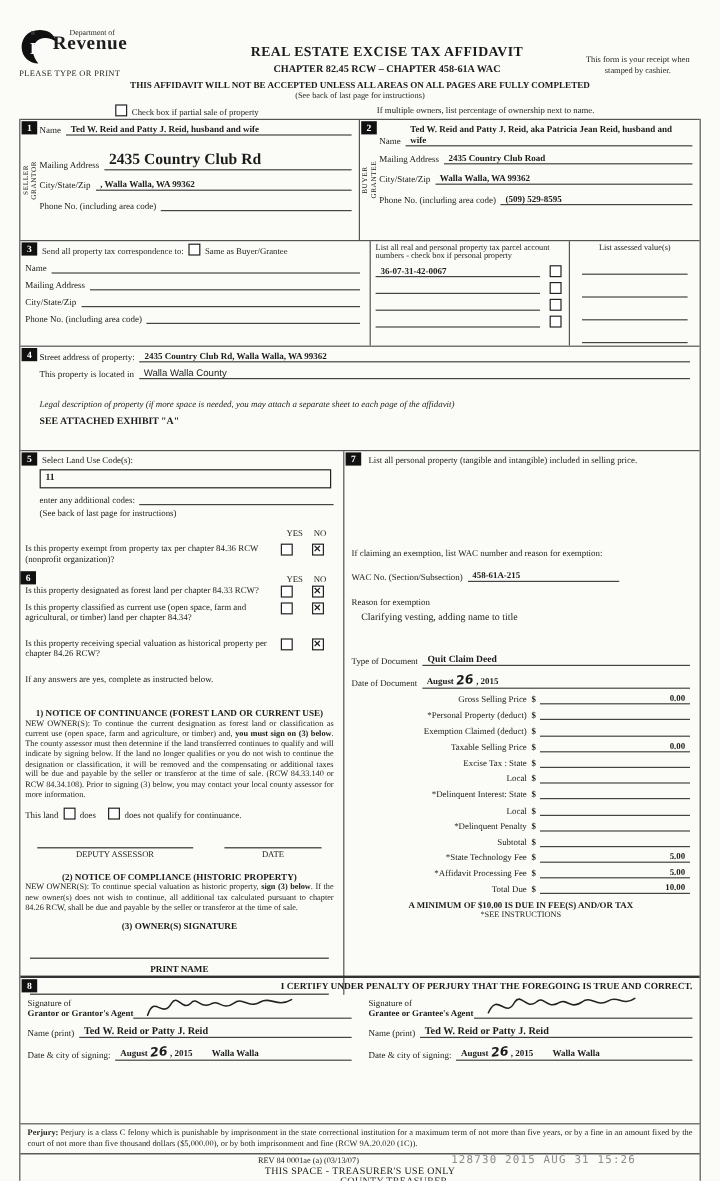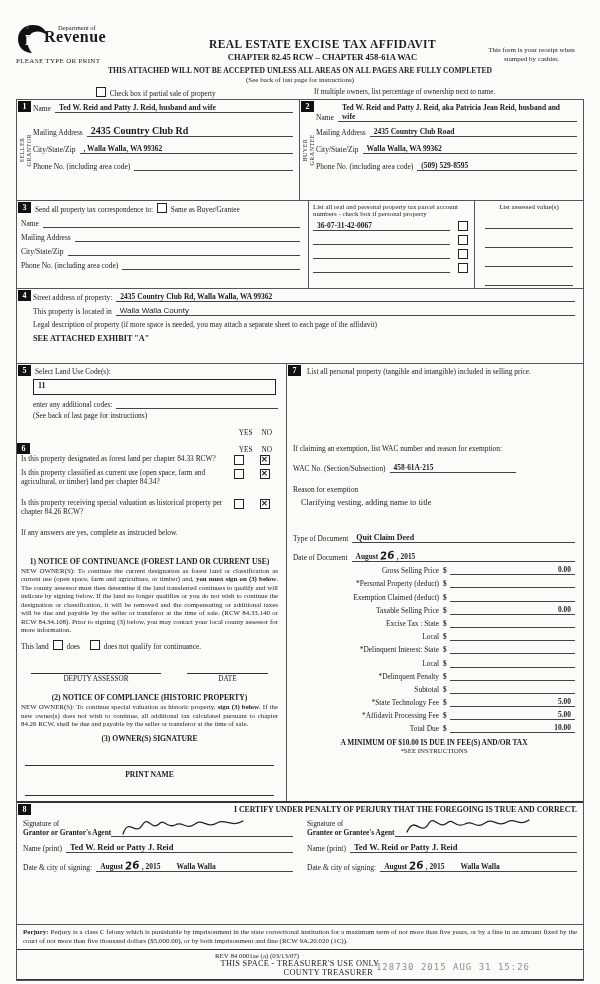--- a/index.html
+++ b/index.html
@@ -121,21 +121,21 @@
         </div>
       </div>
       <div class="please">PLEASE TYPE OR PRINT</div>
     </div>
     <div class="hdr-center">
       <div class="title">REAL ESTATE EXCISE TAX AFFIDAVIT</div>
       <div class="subtitle">CHAPTER 82.45 RCW – CHAPTER 458-61A WAC</div>
     </div>
     <div class="hdr-right">This form is your receipt when stamped by cashier.</div>
   </div>
-  <div class="warn">THIS ATTACHED WILL NOT BE ACCEPTED UNLESS ALL AREAS ON ALL PAGES ARE FULLY COMPLETED</div>
+  <div class="warn">THIS AFFIDAVIT WILL NOT BE ACCEPTED UNLESS ALL AREAS ON ALL PAGES ARE FULLY COMPLETED</div>
   <div class="seeback">(See back of last page for instructions)</div>
 
   <div class="partial-row">
     <div class="partial-l">
       <span class="cb"></span>
       <span>Check box if partial sale of property</span>
     </div>
     <div class="partial-r">If multiple owners, list percentage of ownership next to name.</div>
   </div>
 
@@ -147,21 +147,21 @@
         <div class="vert">
           <div>SELLER</div>
             <div>GRANTOR</div>
         </div>
         <div class="frow name-top">
           <span class="lbl">Name</span>
           <span class="uline val">Ted W. Reid and Patty J. Reid, husband and wife</span>
         </div>
         <div class="frow" style="margin-top:12px;">
           <span class="lbl">Mailing Address</span>
-          <span class="uline val" style="font-size:10px;">2435 Country Club Rd</span>
+          <span class="uline val" style="font-size:13px;">2435 Country Club Rd</span>
         </div>
         <div class="frow">
           <span class="lbl">City/State/Zip</span>
           <span class="uline val">,  Walla Walla, WA  99362</span>
         </div>
         <div class="frow">
           <span class="lbl">Phone No. (including area code)</span>
           <span class="uline val"></span>
         </div>
       </div>
@@ -248,38 +248,45 @@
     <div class="sec4">
       <span class="badge badge-abs">4</span>
       <div class="frow" style="margin-top:0;">
         <span class="lbl">Street address of property:</span>
         <span class="uline val">2435 Country Club Rd, Walla Walla, WA  99362</span>
       </div>
       <div class="frow">
         <span class="lbl">This property is located in</span>
         <span class="uline sans" style="font-size:8px;">Walla Walla County</span>
       </div>
-      <div style="margin-top:4px;">Legal description of property (if more space is needed, you may attach a separate sheet to each page of the affidavit)</div>
+      <div style="margin-top:16px;font-style:italic;">Legal description of property (if more space is needed, you may attach a separate sheet to each page of the affidavit)</div>
       <div class="legal-val b">SEE ATTACHED EXHIBIT "A"</div>
       <div style="height:14px;"></div>
     </div>
 
     <div class="middle">
       <div class="mid-l">
         <span class="badge badge-abs">5</span>
         <div class="luc-title">Select Land Use Code(s):</div>
         <div class="luc-box">11</div>
         <div class="luc-add">
           <span>enter any additional codes:</span>
           <span class="uline"></span>
         </div>
         <div class="luc-see">(See back of last page for instructions)</div>
         <div class="yn-head">
           <span>YES</span>
           <span>NO</span>
+        </div>
+        <div class="q-row">
+          <div class="q-txt">Is this property exempt from property tax per chapter 84.36 RCW (nonprofit organization)?</div>
+          <div class="q-boxes">
+            <span class="cb"></span>
+            <span class="cb checked"></span>
+          </div>
         </div>
         <div style="position:relative;margin-top:8px;">
           <span class="badge" style="position:absolute;left:-4px;top:-2px;">6</span>
         </div>
         <div class="yn-head" style="margin-top:2px;">
           <span>YES</span>
           <span>NO</span>
         </div>
         <div class="q-row" style="margin-top:0;">
           <div class="q-txt">Is this property designated as forest land per chapter 84.33 RCW?</div>

